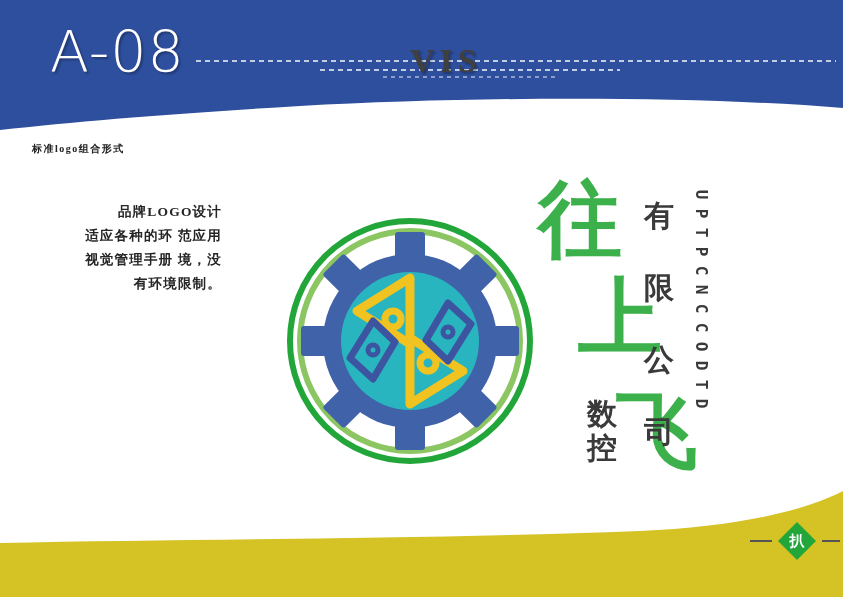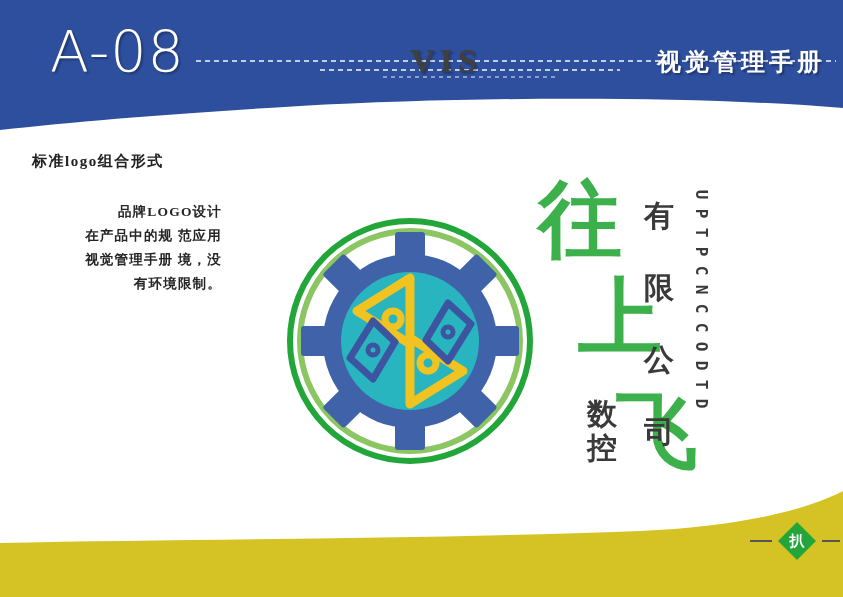--- a/index.html
+++ b/index.html
@@ -67,23 +67,23 @@
     color: #ffffff;
     text-shadow: 2px 2px 2px rgba(0,0,0,0.30);
     line-height: 1;
     white-space: nowrap;
   }
 
   
   .section-title {
     position: absolute;
     left: 32px;
-    top: 152px;
-    font-family: "Liberation Serif", "DejaVu Serif", serif;
-    font-size: 15px;
+    top: 142px;
+    font-family: "Liberation Serif", "DejaVu Serif", serif;
+    font-size: 10px;
     font-weight: bold;
     letter-spacing: 1.5px;
     color: #222222;
     white-space: nowrap;
   }
   .body-copy {
     position: absolute;
     left: 32px;
     top: 200px;
     width: 190px;
@@ -221,28 +221,27 @@
 
       <line x1="196" y1="61" x2="836" y2="61" stroke="#ffffff" stroke-width="1.4" stroke-dasharray="5 4" opacity="0.95"></line>
 
       <line x1="320" y1="70" x2="620" y2="70" stroke="#ffffff" stroke-width="1.4" stroke-dasharray="5 4" opacity="0.95"></line>
 
       <line x1="383" y1="77" x2="555" y2="77" stroke="#ffffff" stroke-width="1.2" stroke-dasharray="4 4" opacity="0.9"></line>
     </svg>
 
     <div class="header-code">A-08</div>
     <div class="header-vis">VIS</div>
-    <div class="header-manual">视觉管理手册</div>
   </div>
 
   <div class="section-title">标准logo组合形式</div>
 
   <div class="body-copy">
     <span class="line indent">品牌LOGO设计</span>
-    <span class="line">在产品中的规 范应用</span>
+    <span class="line">适应各种的环 范应用</span>
     <span class="line">视觉管理手册 境，没</span>
     <span class="line">有环境限制。</span>
   </div>
 
   <div class="logo-mark">
     <svg width="250" height="250" viewBox="0 0 250 250">
 
       <circle cx="125" cy="125" r="120" fill="none" stroke="#22a63a" stroke-width="6"></circle>
 
       <circle cx="125" cy="125" r="110" fill="none" stroke="#8cc662" stroke-width="6"></circle>

